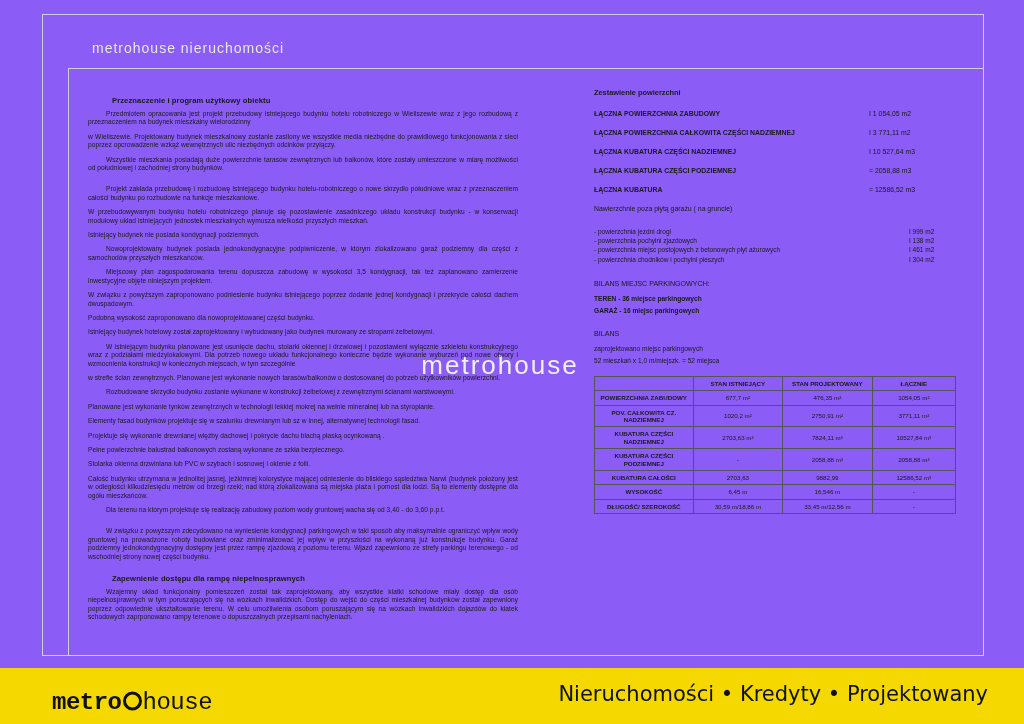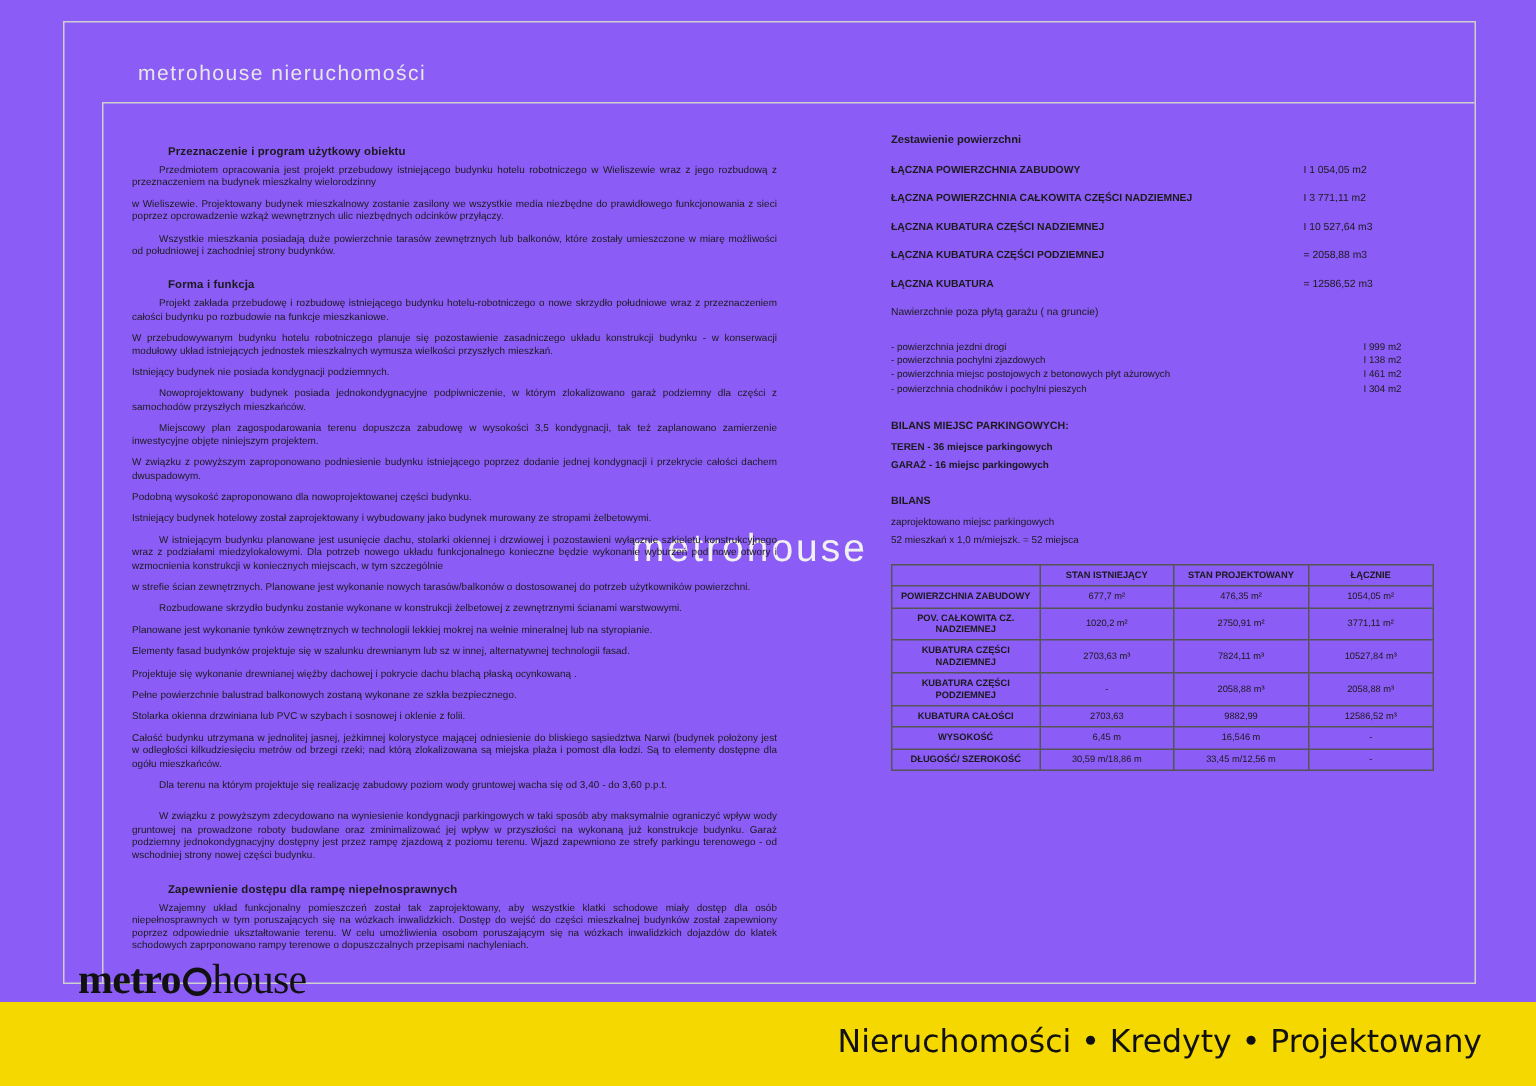--- a/index.html
+++ b/index.html
@@ -59,21 +59,21 @@
   .area-row .lbl{font-weight:bold;width:250px;}
   .area-row .val{width:100px;text-align:left;}
   .sub-list{margin-top:14px;}
   .sub-row{
     display:flex;justify-content:space-between;font-size:6.5px;
     line-height:9.2px;
   }
   .sub-row .lbl{width:270px;}
   .sub-row .val{width:60px;text-align:left;}
   .blk{margin-top:16px;}
-  .blk .hd{font-size:7.1px;font-weight:bold;margin-bottom:7px;}
+  .blk .hd{font-size:7.1px;font-weight:normal;margin-bottom:7px;}
   .blk .ln{font-size:6.6px;font-weight:bold;margin-bottom:5px;}
   .blk .ln.norm{font-weight:normal;}
 
   
   table.bal{
     border-collapse:collapse;margin-top:12px;width:362px;
     font-size:6.2px;
   }
   table.bal th, table.bal td{
     border:1px solid #555;padding:3px 2px;text-align:center;vertical-align:middle;
@@ -84,23 +84,23 @@
   table.bal col.c1{width:92px;}
   table.bal col.c2{width:88px;}
   table.bal col.c3{width:88px;}
   table.bal col.c4{width:82px;}
 
   
   .footer{
     position:absolute;left:0;top:668px;width:1024px;height:56px;background:#f5d800;
   }
   .logo{
-    position:absolute;left:52px;top:654px;transform:translateY(-50%);
-    font-size:28px;letter-spacing:-0.5px;color:#111;
-    font-family:Liberation Serif, serif;
+    position:absolute;left:52px;top:702px;transform:translateY(-50%);
+    font-size:24px;letter-spacing:-0.5px;color:#111;
+    font-family:Liberation Mono, monospace;
   }
   .logo .b{font-weight:bold;}
   .logo .ring{
     display:inline-block;width:13px;height:13px;border:3px solid #111;
     border-radius:50%;margin:0 1px;vertical-align:middle;position:relative;top:-1px;
   }
   .logo .n{font-weight:normal;}
   .tagline{
     position:absolute;right:36px;top:694px;transform:translateY(-50%);
     font-size:21px;color:#111;font-family:"DejaVu Sans", sans-serif;
@@ -118,21 +118,20 @@
 
   <div class="col-left">
 
     <h2 class="sec">Przeznaczenie i program użytkowy obiektu</h2>
     <p class="par indent">Przedmiotem opracowania jest projekt przebudowy istniejącego budynku hotelu robotniczego w Wieliszewie wraz z jego rozbudową z przeznaczeniem na budynek mieszkalny wielorodzinny</p>
     <p class="par">w Wieliszewie. Projektowany budynek mieszkalnowy zostanie zasilony we wszystkie media niezbędne do prawidłowego funkcjonowania z sieci poprzez opcrowadzenie wzkąż wewnętrznych ulic niezbędnych odcinków przyłączy.</p>
     <p class="par indent">Wszystkie mieszkania posiadają duże powierzchnie tarasów zewnętrznych lub balkonów, które zostały umieszczone w miarę możliwości od południowej i zachodniej strony budynków.</p>
 
     <div class="gap"></div>
 
-    <h2 class="sec">Forma i funkcja</h2>
     <p class="par indent">Projekt zakłada przebudowę i rozbudowę istniejącego budynku hotelu-robotniczego o nowe skrzydło południowe wraz z przeznaczeniem całości budynku po rozbudowie na funkcje mieszkaniowe.</p>
     <p class="par">W przebudowywanym budynku hotelu robotniczego planuje się pozostawienie zasadniczego układu konstrukcji budynku - w konserwacji modułowy układ istniejących jednostek mieszkalnych wymusza wielkości przyszłych mieszkań.</p>
     <p class="par">Istniejący budynek nie posiada kondygnacji podziemnych.</p>
     <p class="par indent">Nowoprojektowany budynek posiada jednokondygnacyjne podpiwniczenie, w którym zlokalizowano garaż podziemny dla części z samochodów przyszłych mieszkańców.</p>
     <p class="par indent">Miejscowy plan zagospodarowania terenu dopuszcza zabudowę w wysokości 3,5 kondygnacji, tak też zaplanowano zamierzenie inwestycyjne objęte niniejszym projektem.</p>
     <p class="par">W związku z powyższym zaproponowano podniesienie budynku istniejącego poprzez dodanie jednej kondygnacji i przekrycie całości dachem dwuspadowym.</p>
     <p class="par">Podobną wysokość zaproponowano dla nowoprojektowanej części budynku.</p>
     <p class="par">Istniejący budynek hotelowy został zaprojektowany i wybudowany jako budynek murowany ze stropami żelbetowymi.</p>
     <p class="par indent">W istniejącym budynku planowane jest usunięcie dachu, stolarki okiennej i drzwiowej i pozostawieni wyłącznie szkieletu konstrukcyjnego wraz z podziałami  miedzylokalowymi. Dla potrzeb nowego układu funkcjonalnego konieczne będzie wykonanie wyburzeń pod nowe otwory i wzmocnienia konstrukcji w koniecznych miejscach, w tym szczególnie</p>
     <p class="par">w strefie ścian zewnętrznych. Planowane jest wykonanie nowych tarasów/balkonów o dostosowanej do potrzeb użytkowników powierzchni.</p>

